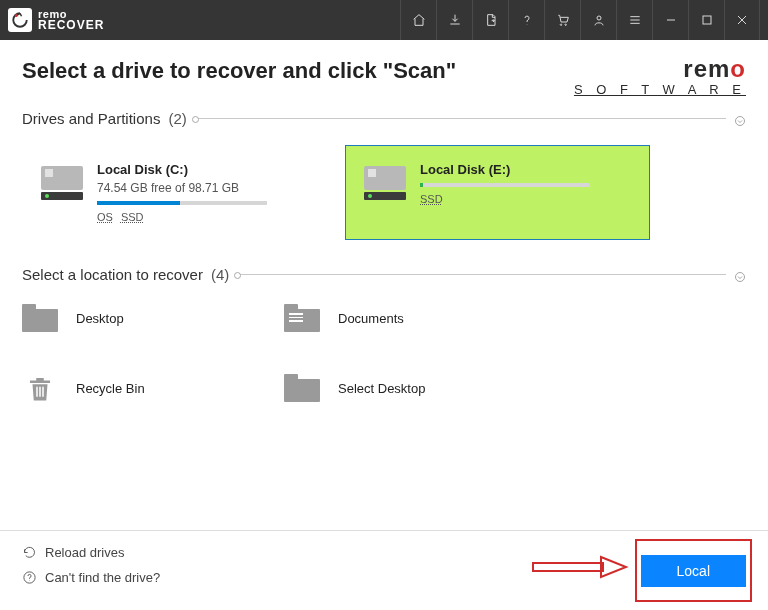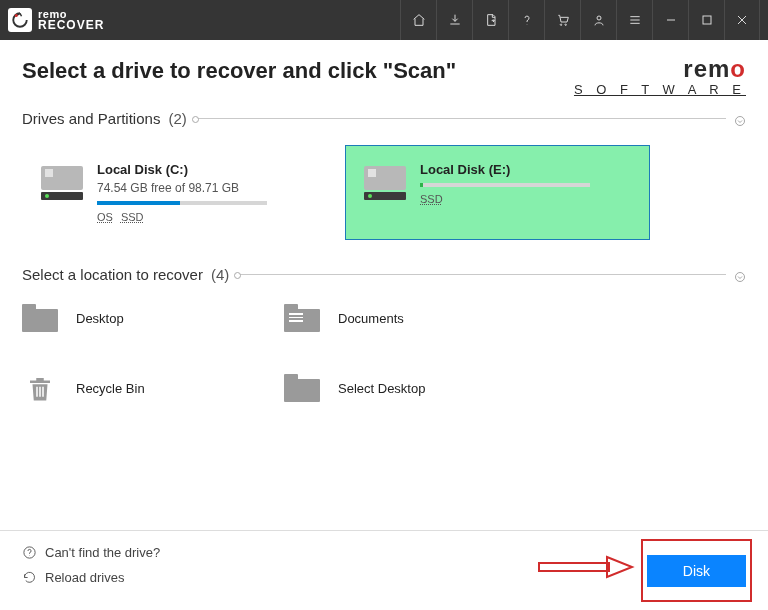--- a/index.html
+++ b/index.html
@@ -29,21 +29,21 @@
 .section-head { display: flex; align-items: center; margin-top: 26px; gap: 8px; }
 .section-head .lbl { font-size: 15px; color: #333; }
 .section-head .cnt { color: #555; }
 .section-head .line { flex: 1; height: 1px; background: #c9c9c9; position: relative; }
 .section-head .line::before { content: ''; position: absolute; left: -3px; top: -2.5px; width: 5px; height: 5px; border: 1px solid #aaa; border-radius: 50%; background: #fff; }
 .chev { width: 12px; height: 12px; }
 .chev svg { width: 12px; height: 12px; stroke: #888; fill: none; stroke-width: 1.5; }
 
 .drives { display: flex; gap: 18px; margin-top: 18px; }
 .drive-card { display: flex; gap: 14px; padding: 16px 18px; width: 305px; border: 1px solid transparent; cursor: pointer; }
-.drive-card.selected { background: #86efac; border: 1px solid #1d7bb8; }
+.drive-card.selected { background: #bef264; border: 1px solid #1d7bb8; }
 .drive-icon { width: 42px; height: 34px; margin-top: 4px; position: relative; }
 .drive-body { background: #b8b8b8; width: 42px; height: 24px; border-radius: 2px; position: relative; }
 .drive-body::after { content:''; position:absolute; left:4px; top:3px; width:8px; height:8px; background:#e2e2e2; }
 .drive-base { position: absolute; bottom: 0; width: 42px; height: 8px; background: #3b3b3b; border-radius: 1px; }
 .drive-base::after { content:''; position:absolute; left:4px; top:2px; width:4px; height:4px; background:#5adf5a; border-radius:50%; }
 .drive-info { flex: 1; }
 .drive-name { font-size: 13px; font-weight: bold; color: #222; }
 .drive-free { font-size: 12px; color: #555; margin-top: 4px; }
 .drive-bar { width: 170px; height: 4px; background: #d6d6d6; margin-top: 6px; position: relative; }
 .drive-bar .fill { height: 4px; background: #0085d4; position: absolute; left: 0; top: 0; }
@@ -252,36 +252,36 @@
         </div>
       <div class="loc-label">Select Desktop</div>
     </div>
   </div>
 </div>
 
 <div class="footer">
   <div class="footer-links">
     <div>
       <svg viewBox="0 0 24 24">
+          <path d="M4 12 A8 8 0 1 1 6 17 M4 12 L4 7 M4 12 L9 12"></path>
+        </svg>
+      <span>Reload drives</span>
+    </div>
+    <div>
+      <svg viewBox="0 0 24 24">
           <circle cx="12" cy="12" r="9"></circle>
           <path d="M9.5 9.5 A2.5 2.5 0 1 1 12.5 12 C12 12.5 12 13 12 14 M12 16.5 V17"></path>
         </svg>
       <span>Can't find the drive?</span>
-    </div>
-    <div>
-      <svg viewBox="0 0 24 24">
-          <path d="M4 12 A8 8 0 1 1 6 17 M4 12 L4 7 M4 12 L9 12"></path>
-        </svg>
-      <span>Reload drives</span>
     </div>
   </div>
   <div class="footer-spacer"></div>
   <div class="scan-wrap">
     <div class="arrow">
       <svg viewBox="0 0 100 24">
           <rect x="2" y="8" width="70" height="8" fill="none" stroke="#d12c2c" stroke-width="2"></rect>
           <path d="M70 2 L95 12 L70 22 Z" fill="none" stroke="#d12c2c" stroke-width="2"></path>
         </svg>
     </div>
-    <button class="scan-btn">Disk</button>
+    <button class="scan-btn">Local</button>
     <div class="scan-hl"></div>
   </div>
 </div>
 
 </body></html>

